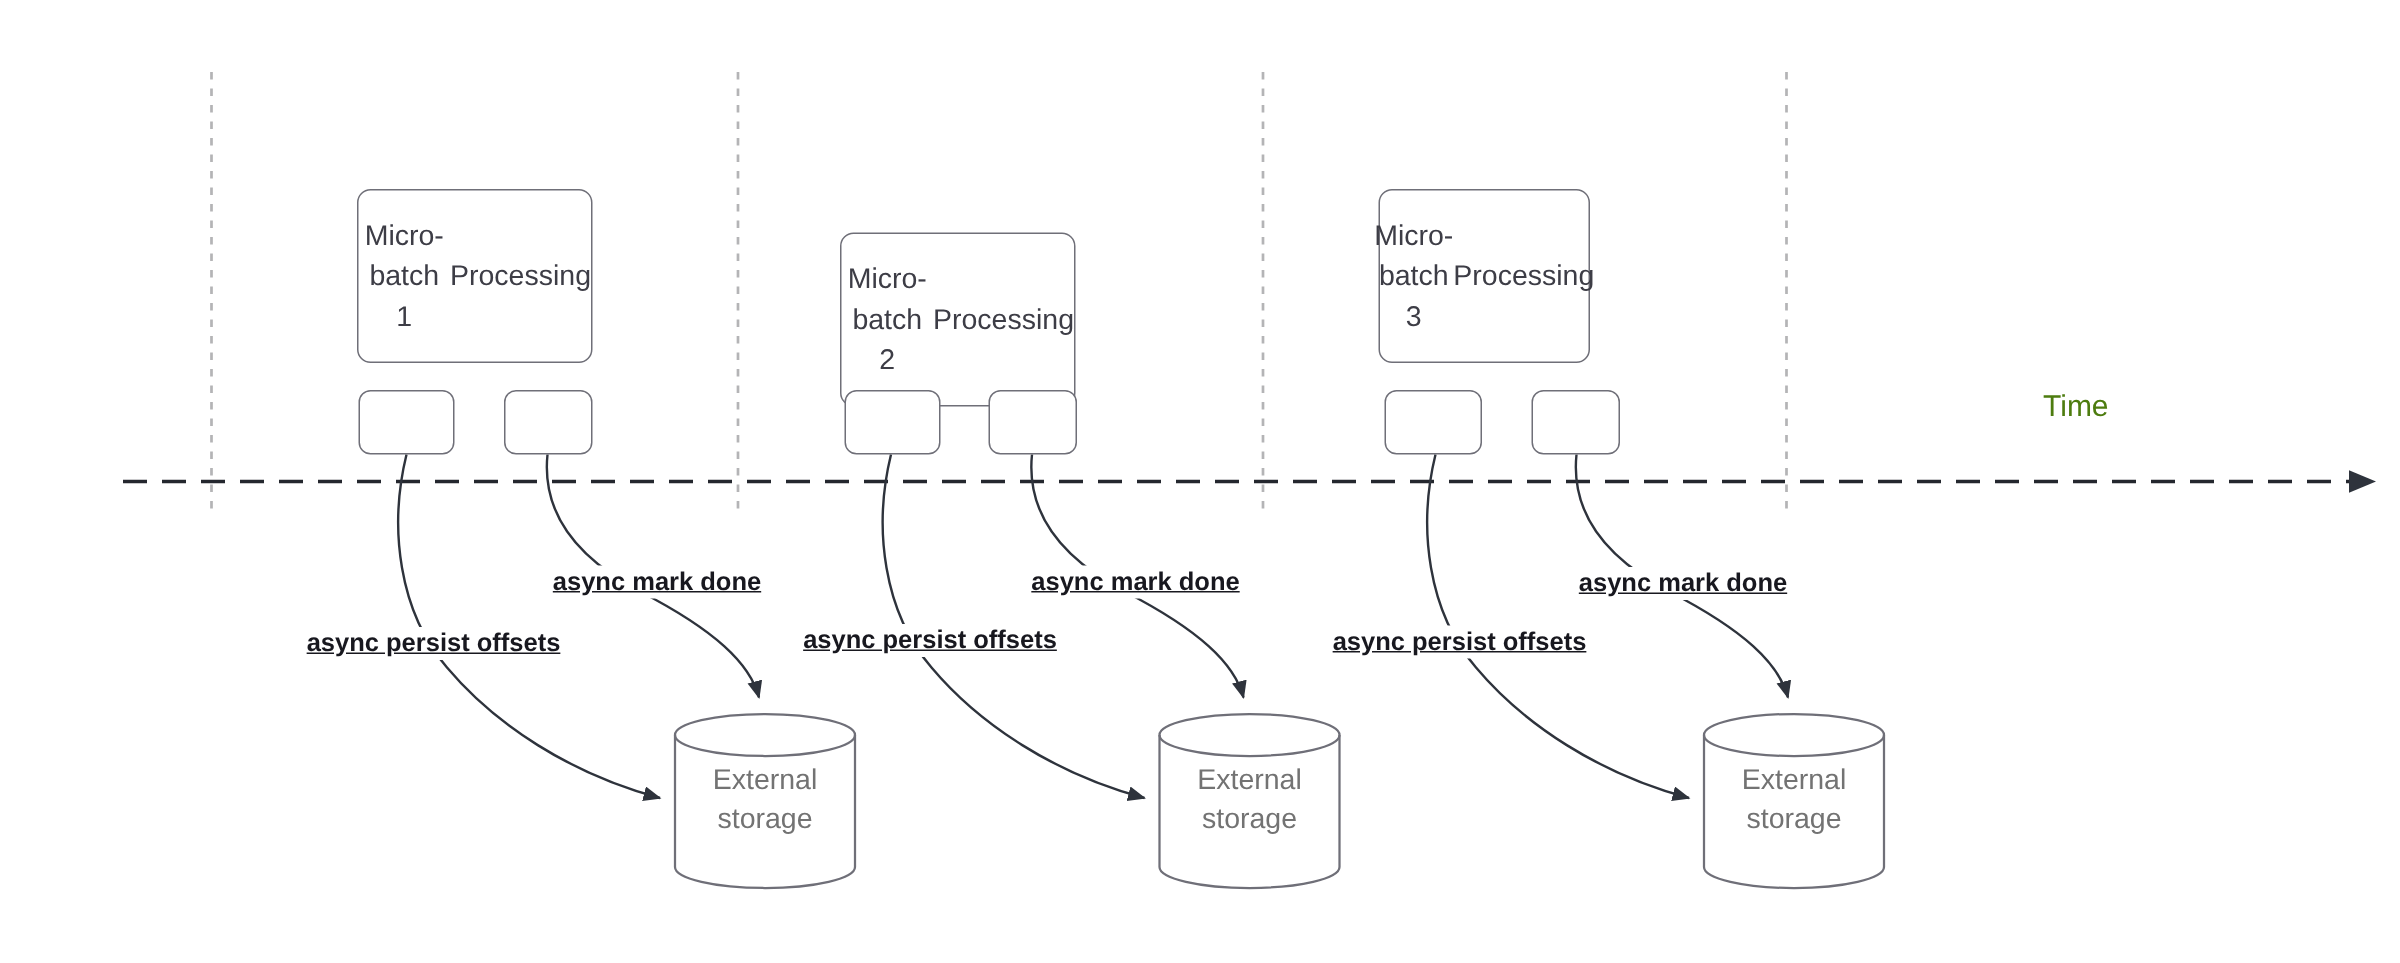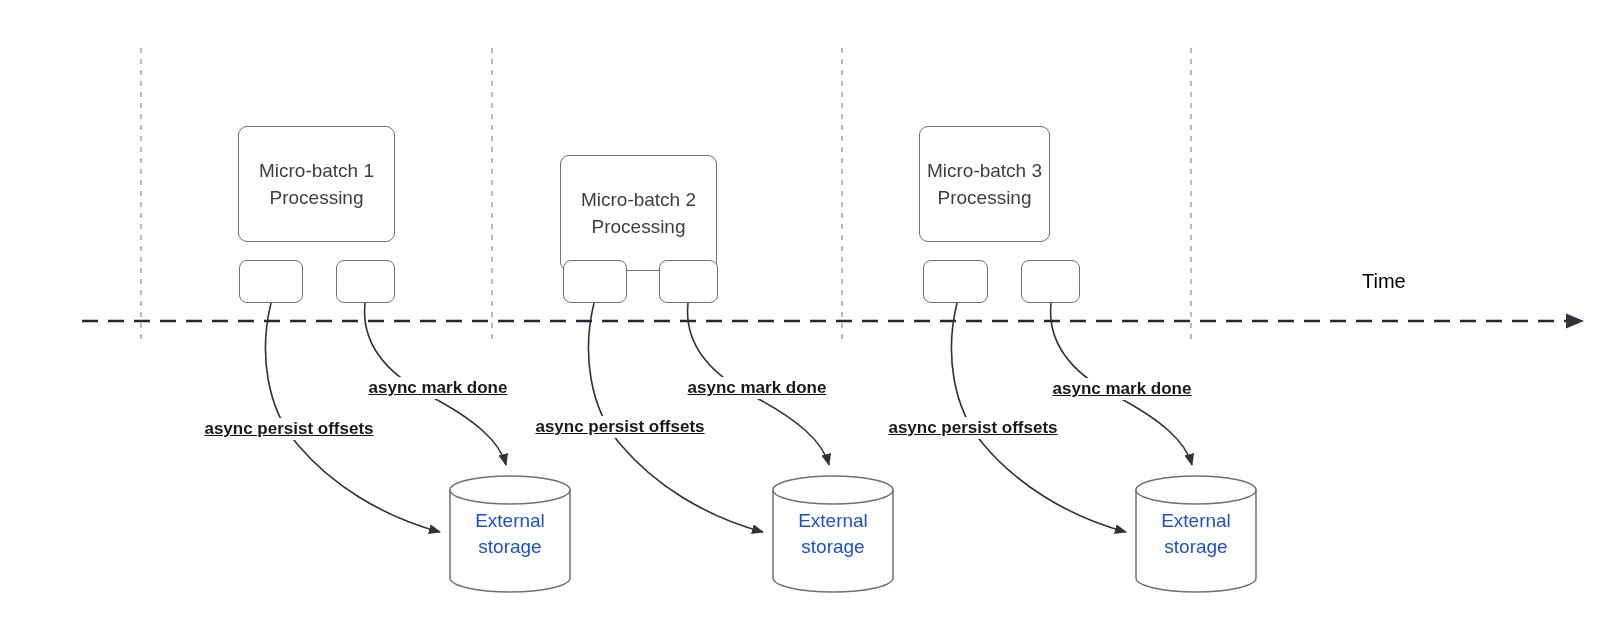--- a/index.html
+++ b/index.html
@@ -3,38 +3,38 @@
 <meta charset="utf-8">
 <style>
   html,body{margin:0;padding:0;background:#ffffff;}
   .canvas{
     position:relative;width:1600px;height:642px;background:#ffffff;overflow:hidden;
     font-family:"Liberation Sans", sans-serif;
   }
   .canvas svg{position:absolute;left:0;top:0;}
   .shape-box{
     position:absolute;border:1.5px solid #6f6f78;border-radius:9px;background:#ffffff;
-    box-sizing:border-box;display:flex;flex-direction:column;align-items:center;justify-content:center;
+    box-sizing:border-box;display:flex;flex-direction:row;align-items:center;justify-content:center;
     color:#3d3d46;font-size:19px;line-height:27px;text-align:center;
   }
   .task-box{
     position:absolute;border:1.5px solid #6f6f78;border-radius:8px;background:#ffffff;
     box-sizing:border-box;
   }
   .curve-label{
     position:absolute;transform:translate(-50%,-50%);
     font-size:17px;font-weight:bold;color:#18181f;background:#ffffff;
     padding:1px 3px;white-space:nowrap;text-decoration:underline;
   }
   .storage-label{
-    position:absolute;width:104px;text-align:center;color:#1d4ed8;
+    position:absolute;width:104px;text-align:center;color:#737373;
     font-size:19px;line-height:26px;
   }
   .time-label{
-    position:absolute;color:#000000;font-size:20px;white-space:nowrap;margin-top:10px;
+    position:absolute;color:#4d7c0f;font-size:20px;white-space:nowrap;
   }
 </style>
 </head>
 <body>
 
 <div class="canvas">
 
   <svg width="1600" height="642" viewBox="0 0 1600 642">
     <defs>
       <marker id="arrowhead" markerWidth="14" markerHeight="12" refX="11" refY="5" orient="auto" markerUnits="userSpaceOnUse">
@@ -85,21 +85,21 @@
   <div class="shape-box" style="left:560px;top:126px;width:157px;height:116px;margin-top:29px;">
     <span>Micro-batch 2</span>
     <span>Processing</span>
   </div>
   <div class="task-box" style="left:563px;top:260px;width:64px;height:43px;"></div>
   <div class="task-box" style="left:659px;top:260px;width:59px;height:43px;"></div>
   <div class="curve-label" style="left:620px;top:427px;">async persist offsets</div>
   <div class="curve-label" style="left:757px;top:388px;">async mark done</div>
   <div class="storage-label" style="left:781px;top:508px;">External storage</div>
 
-  <div class="shape-box" style="left:919px;top:126px;width:131px;height:116px;">
+  <div class="shape-box" style="left:919px;top:126px;width:141px;height:116px;">
     <span>Micro-batch 3</span>
     <span>Processing</span>
   </div>
   <div class="task-box" style="left:923px;top:260px;width:65px;height:43px;"></div>
   <div class="task-box" style="left:1021px;top:260px;width:59px;height:43px;"></div>
   <div class="curve-label" style="left:973px;top:428px;">async persist offsets</div>
   <div class="curve-label" style="left:1122px;top:389px;">async mark done</div>
   <div class="storage-label" style="left:1144px;top:508px;">External storage</div>
 
   <div class="time-label" style="left:1362px;top:260px;">Time</div>

